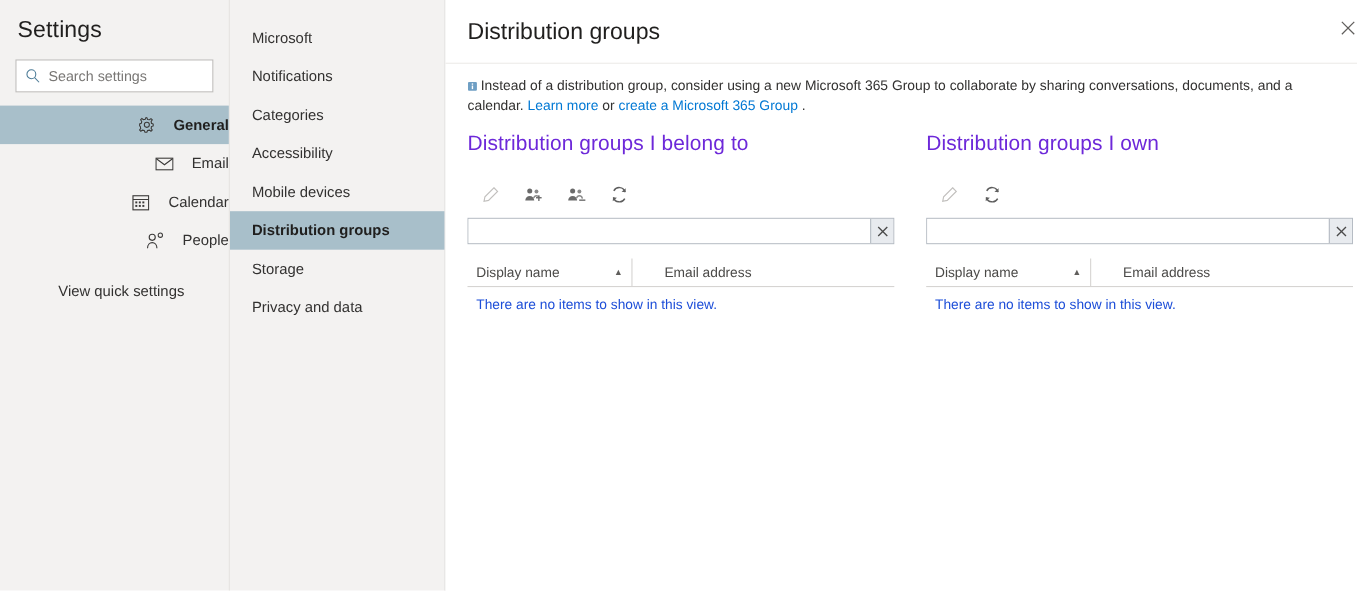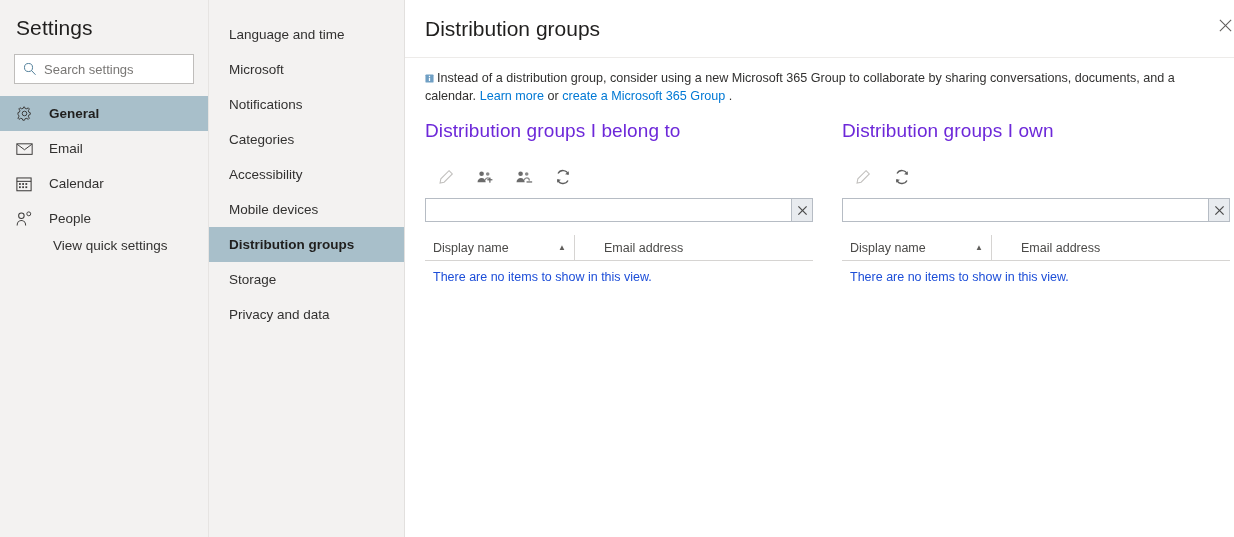--- a/index.html
+++ b/index.html
@@ -57,31 +57,32 @@
 
   .nav-list { margin-top: 12px; }
   .nav-item {
     height: 35px;
     display: flex;
     align-items: center;
     padding-left: 16px;
     font-size: 13.5px;
     color: #323130;
     cursor: pointer;
+    justify-content: flex-end;
   }
   .nav-item .nav-ico {
     width: 20px; flex: 0 0 20px;
     display: flex; align-items: center; justify-content: flex-start;
   }
   .nav-item .nav-label { margin-left: 13px; }
   .nav-item.selected { background: #a8bfca; }
   .nav-item.selected .nav-label { color: #201f1e; font-weight: 600; }
   .quick-settings {
     height: 34px;
-    display: flex; align-items: flex-start;
+    display: flex; align-items: flex-end;
     padding-left: 53px;
     font-size: 13.5px;
     color: #323130;
     cursor: pointer;
     margin-top: 2px;
   }
 
   
   .cat-pane {
     width: 196px;
@@ -300,23 +301,20 @@
       </div>
 
       <div class="quick-settings">
         <span>View quick settings</span>
       </div>
     </div>
   </div>
 
   <div class="cat-pane">
     <div class="cat-item">
-        <span>Language and time</span>
-      </div>
-    <div class="cat-item">
         <span>Microsoft</span>
       </div>
     <div class="cat-item">
         <span>Notifications</span>
       </div>
     <div class="cat-item">
         <span>Categories</span>
       </div>
     <div class="cat-item">
         <span>Accessibility</span>

